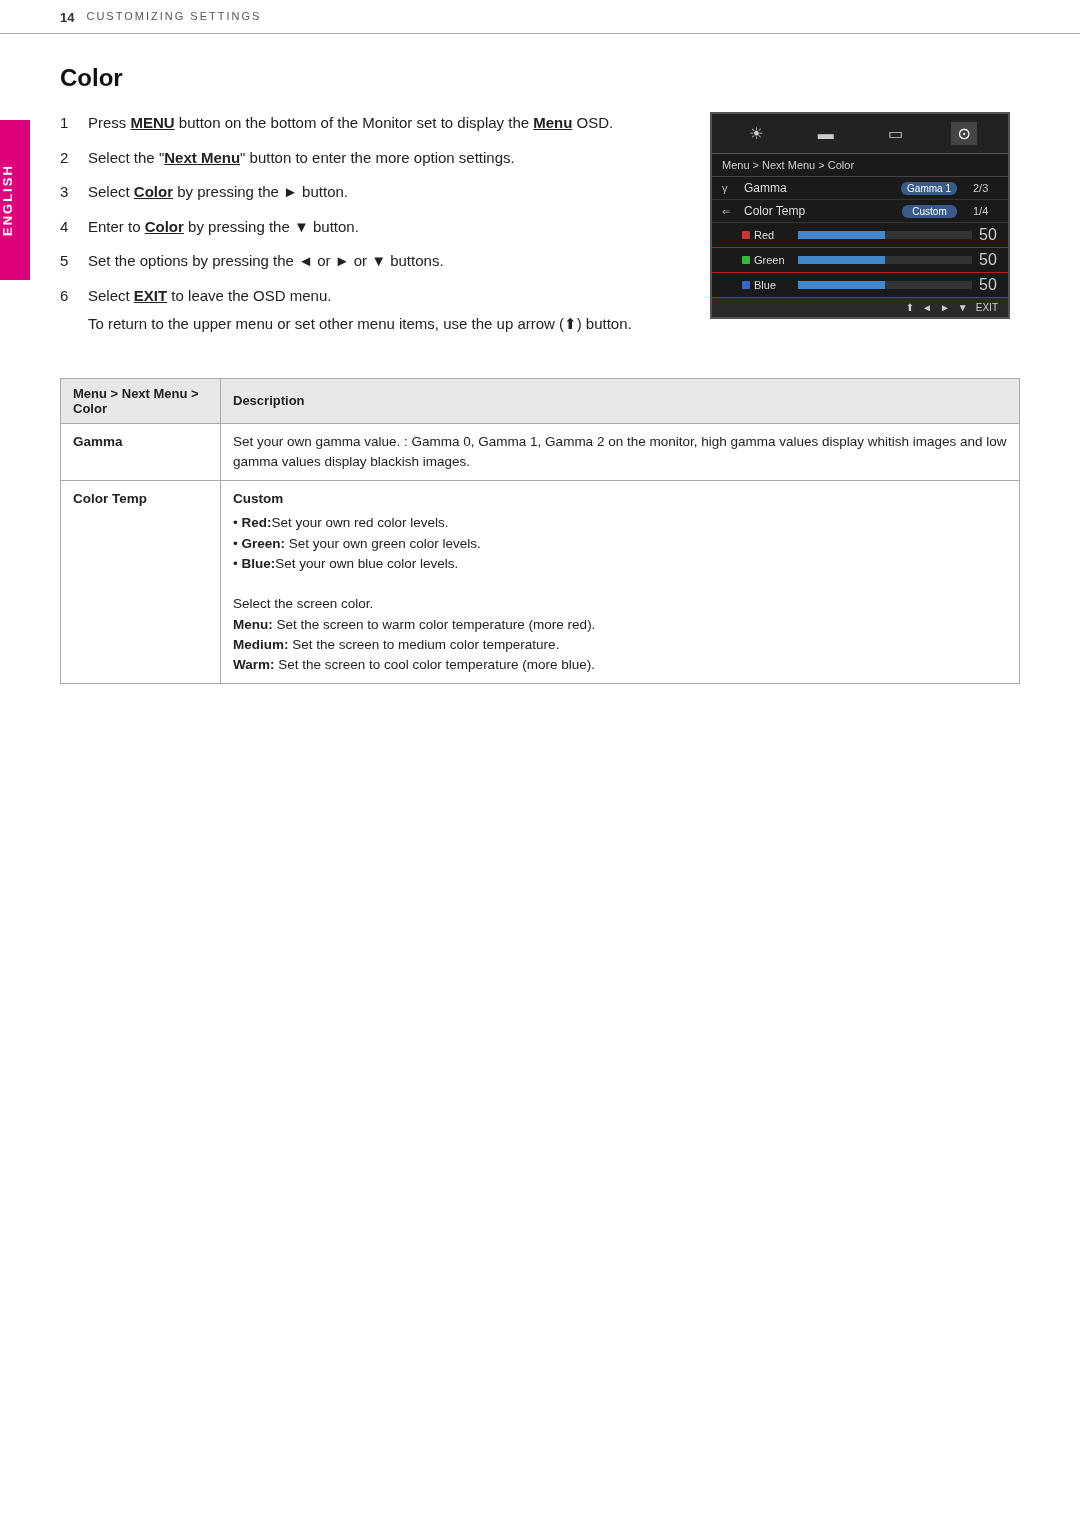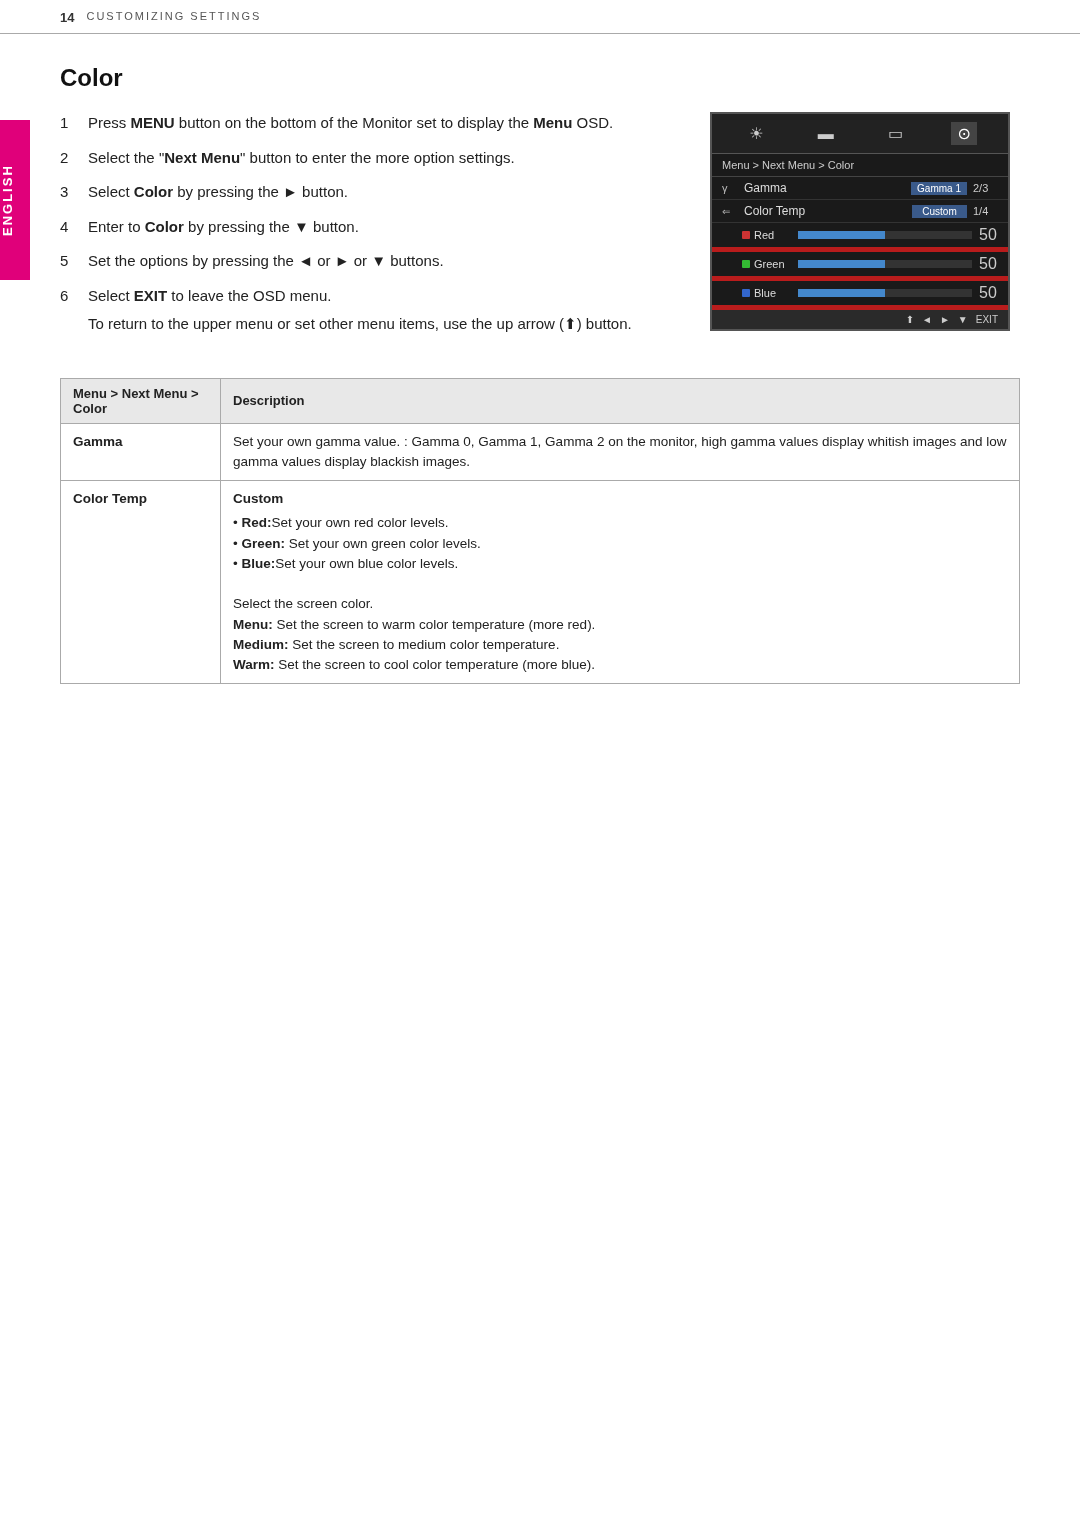--- a/index.html
+++ b/index.html
@@ -102,20 +102,21 @@
       color: #222;
     }
 
     .step-text {
       flex: 1;
       color: #222;
     }
 
     .step-text strong {
       font-weight: bold;
+      text-decoration: underline;
     }
 
     
     .osd-box {
       border: 2px solid #555;
       background: #1a1a1a;
       color: #fff;
       width: 300px;
       font-size: 12px;
     }
@@ -165,37 +166,38 @@
     .osd-row-label {
       flex: 1;
       margin-left: 4px;
     }
 
     .osd-row-value {
       background: #3a5a8a;
       color: #fff;
       padding: 1px 6px;
       font-size: 10px;
-      margin-right: 6px;
+      margin-right: 16px;
       min-width: 55px;
       text-align: center;
+      border-radius: 6px;
     }
 
     .osd-row-num {
       font-size: 11px;
       color: #ccc;
       min-width: 25px;
       text-align: left;
     }
 
     .osd-sub-row {
       display: flex;
       align-items: center;
       padding: 3px 10px 3px 30px;
-      border-bottom: 5px solid #b91c1c;
+      border-bottom: 1px solid #b91c1c;
       font-size: 11px;
       color: #ddd;
     }
 
     .osd-sub-label {
       width: 50px;
       font-size: 11px;
     }
 
     .osd-bar-container {

